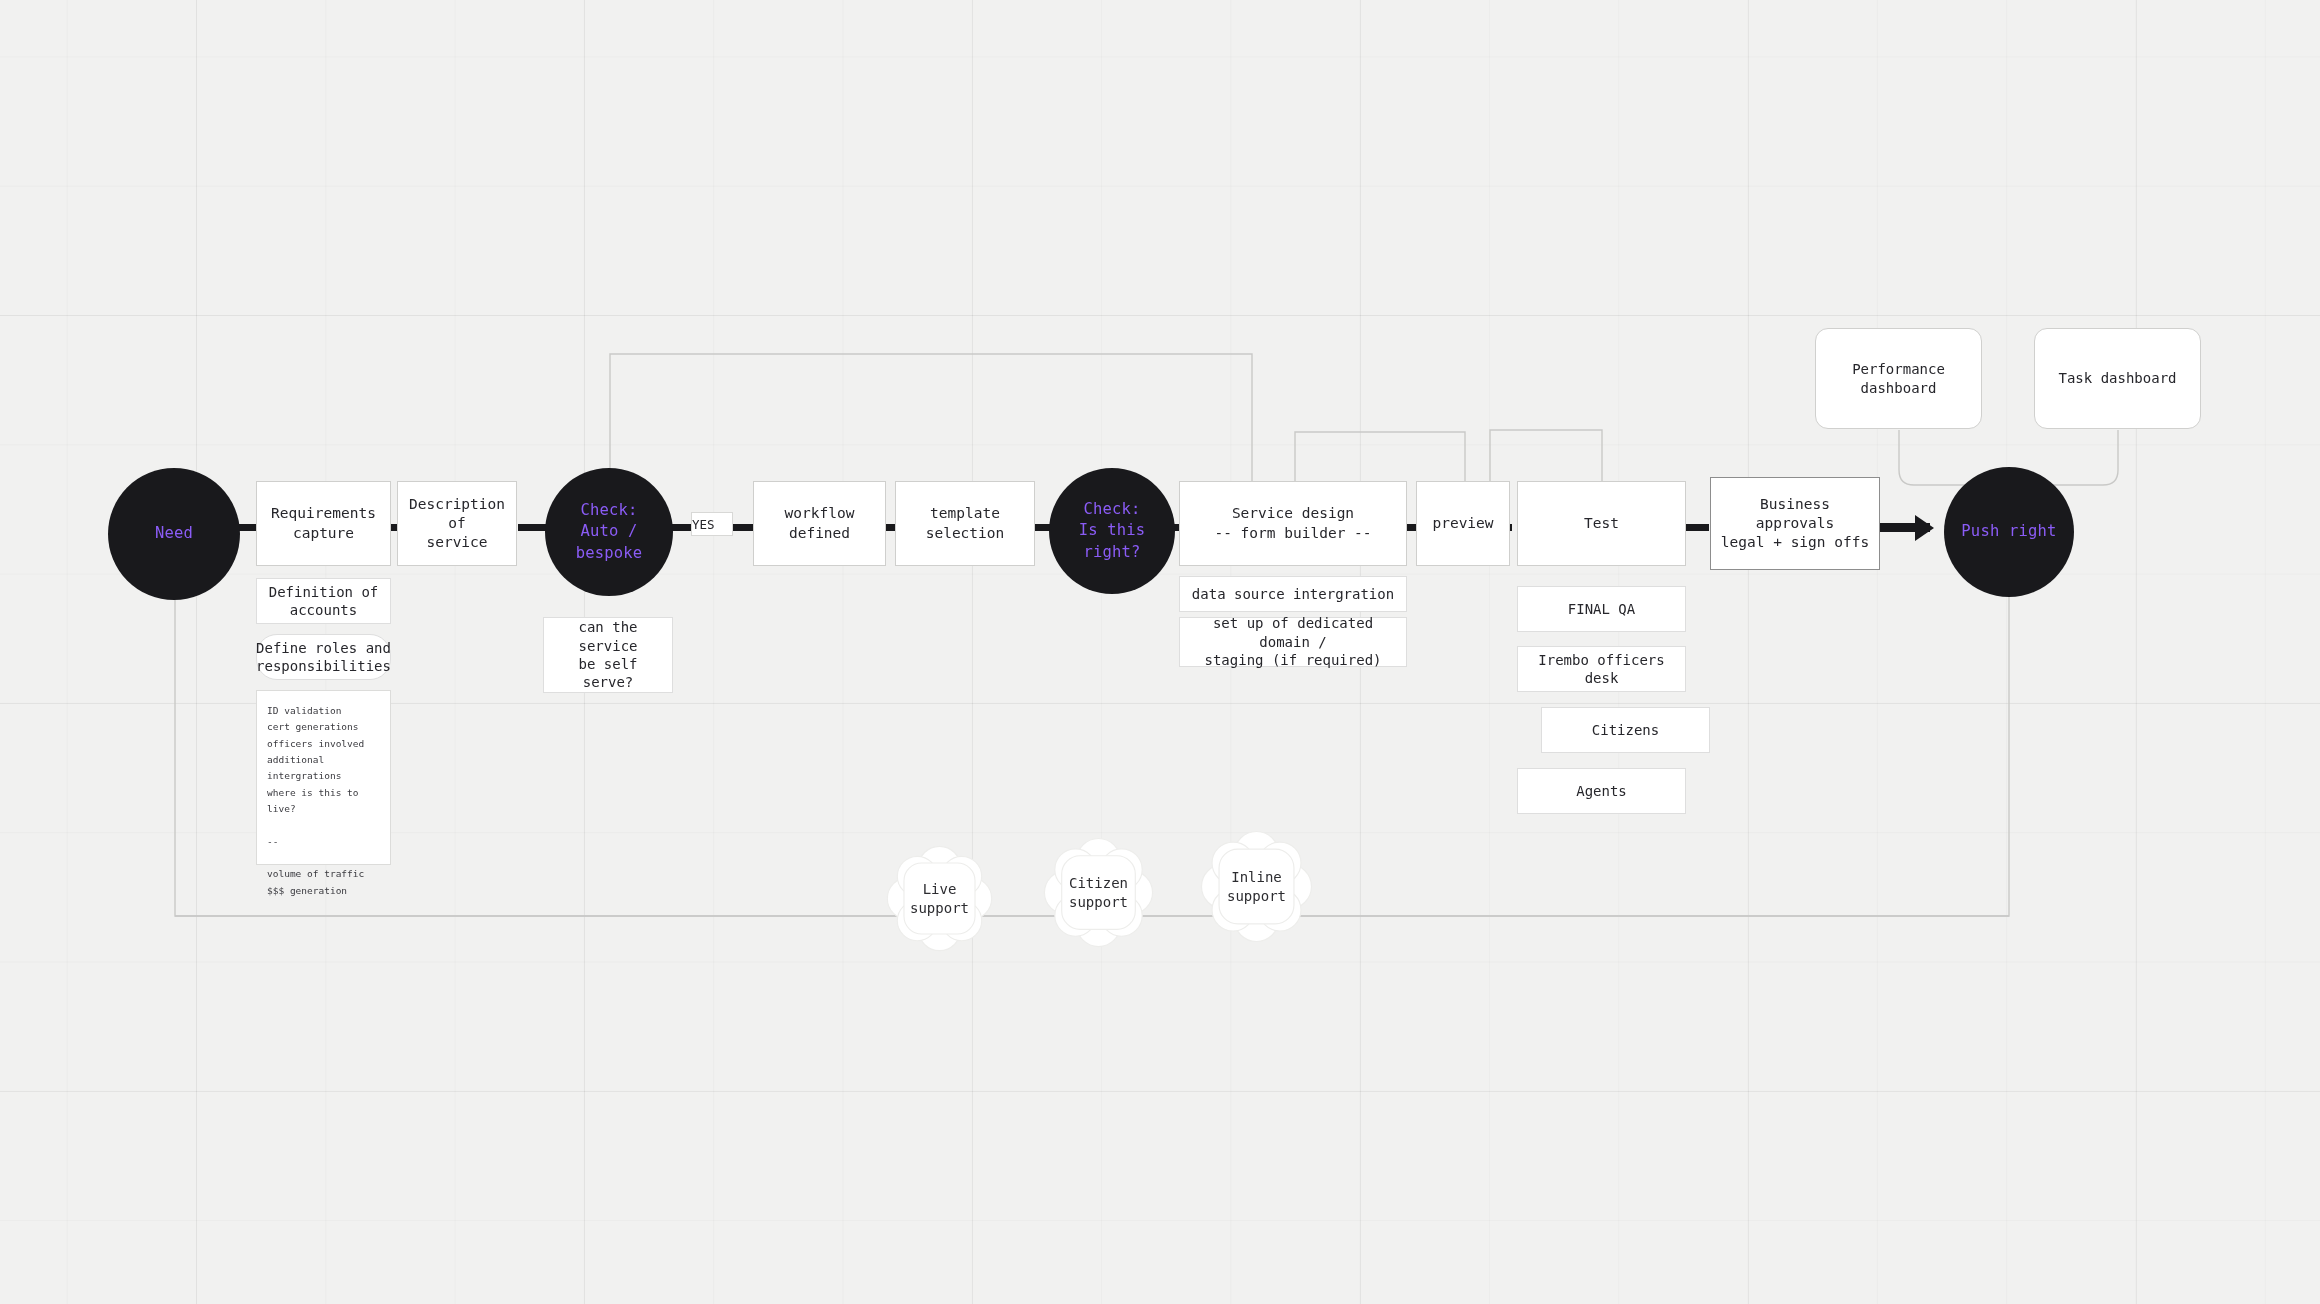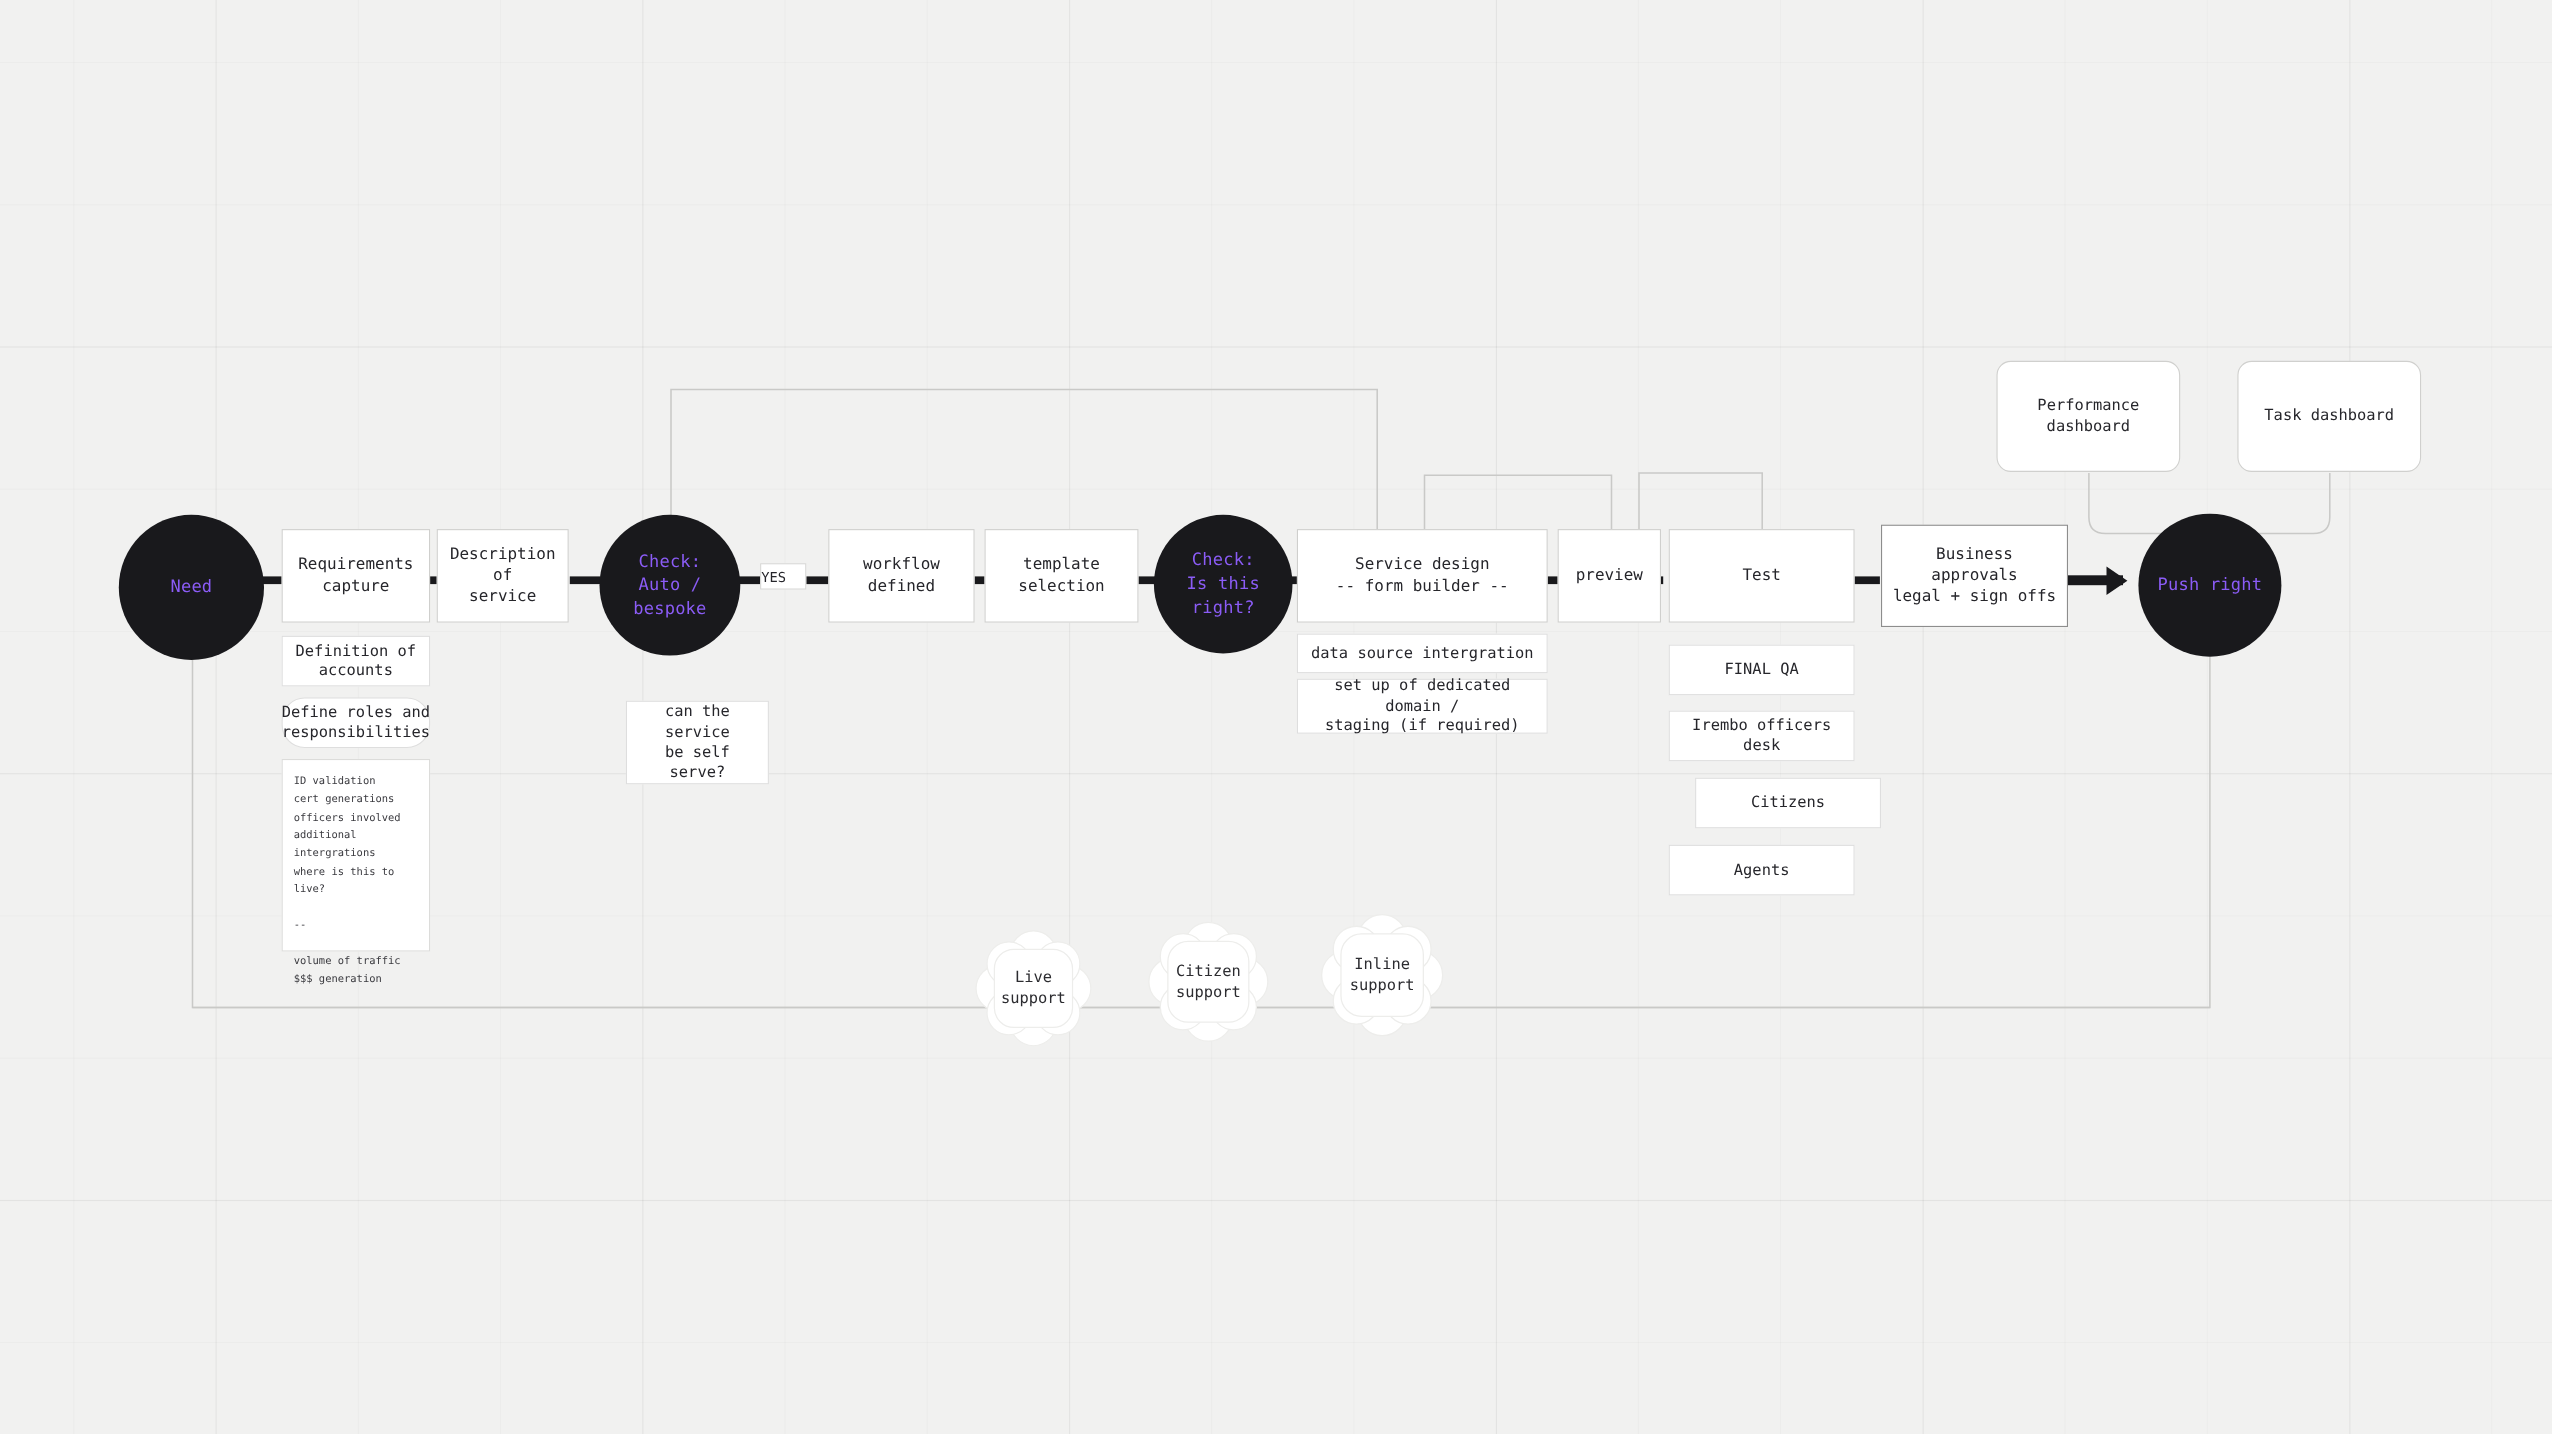--- a/index.html
+++ b/index.html
@@ -273,21 +273,21 @@
 intergrations
 where is this to
 live?
 
 --
 
 volume of traffic
 $$$ generation</span>
   </div>
 
-  <div class="node sub" style="left:569px; top:617px; width:130px; height:76px;margin-top:20px;">
+  <div class="node sub" style="left:543px; top:617px; width:130px; height:76px;">
     <span>can the service
 be self serve?</span>
   </div>
 
   <div class="node sub" style="left:1179px; top:576px; width:228px; height:36px;">
     <span>data source intergration</span>
   </div>
 
   <div class="node sub" style="left:1179px; top:617px; width:228px; height:50px;">
     <span>set up of dedicated domain /

